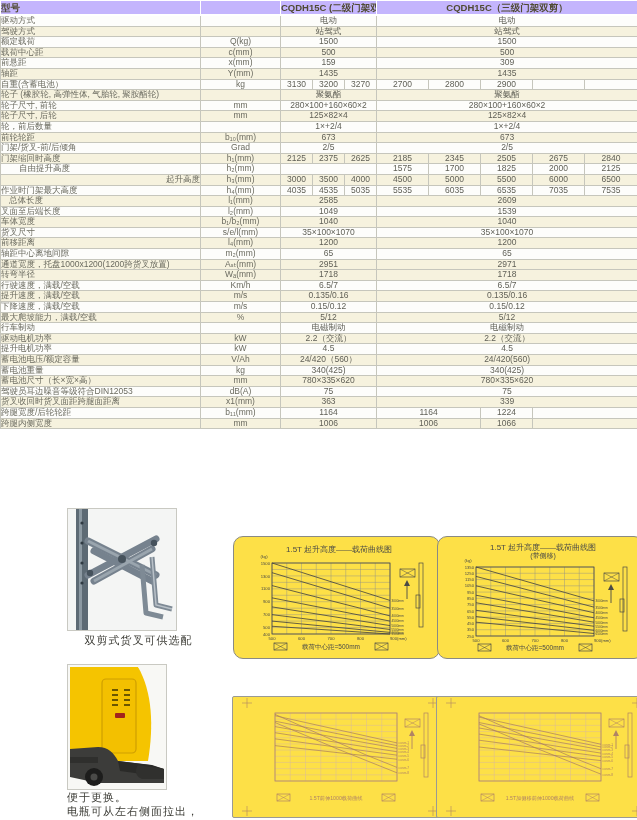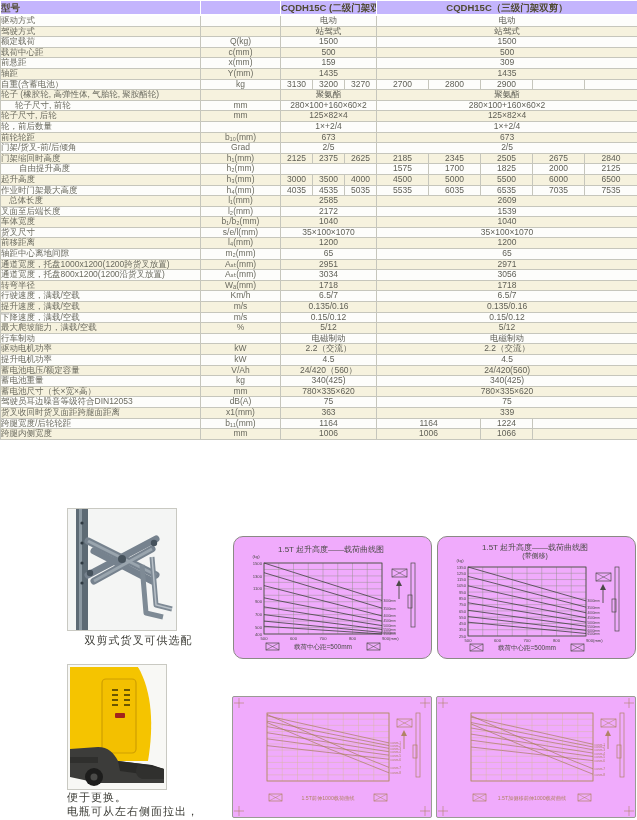--- a/index.html
+++ b/index.html
@@ -14,21 +14,21 @@
   th.h-label{text-align:left;padding-left:4px;}
   th.h-col{text-align:center;}
   td.lbl{text-align:left;padding-left:4px;color:#6b6b60;}
   td.unit{text-align:center;color:#6b6b60;}
   td.val{text-align:center;color:#5f5f56;}
   tr.cream td{background:#f6f2de;}
   tr.plain td{background:#fdfdfb;}
   
   .photo{position:absolute;border:1px solid #c9c9c2;background:#fbfbf9;}
   .caption{position:absolute;font-size:11px;color:#3c3c36;letter-spacing:1px;}
-  .chart-box{position:absolute;background:#f0abfc;}
+  .chart-box{position:absolute;background:#fde047;padding-left:8px;}
   .chart-round{border:1px solid #8a8a84;border-radius:10px;}
   .chart-square{border:1px solid #9a9a94;border-radius:2px;}
   svg{display:block;}
 </style>
 </head>
 <body>
 
 <div class="sheet">
 
   <table class="spec" id="spec-table">
@@ -101,21 +101,21 @@
           <td class="val"></td>
           <td class="val"></td>
         </tr>
         <tr class="cream">
           <td class="lbl" colspan="1" style="width: 200px;">轮子 (橡胶轮, 高弹性体, 气胎轮, 聚胺酯轮)</td>
           <td class="unit"></td>
           <td class="val" colspan="3">聚氨酯</td>
           <td class="val" colspan="5">聚氨酯</td>
         </tr>
         <tr class="plain">
-          <td class="lbl" colspan="1" style="width: 200px; padding-left: 14px;">轮子尺寸, 前轮</td>
+          <td class="lbl" colspan="1" style="width: 200px;">轮子尺寸, 前轮</td>
           <td class="unit">mm</td>
           <td class="val" colspan="3">280×100+160×60×2</td>
           <td class="val" colspan="5">280×100+160×60×2</td>
         </tr>
         <tr class="cream">
           <td class="lbl" colspan="1" style="width: 200px;">轮子尺寸, 后轮</td>
           <td class="unit">mm</td>
           <td class="val" colspan="3">125×82×4</td>
           <td class="val" colspan="5">125×82×4</td>
         </tr>
@@ -153,21 +153,21 @@
           <td class="lbl" colspan="1" style="width: 200px; padding-left: 18px;">自由提升高度</td>
           <td class="unit">h₂(mm)</td>
           <td class="val" colspan="3"></td>
           <td class="val">1575</td>
           <td class="val">1700</td>
           <td class="val">1825</td>
           <td class="val">2000</td>
           <td class="val">2125</td>
         </tr>
         <tr class="cream">
-          <td class="lbl" colspan="1" style="width: 200px;">起升高度</td>
+          <td class="lbl" colspan="1" style="width: 200px; text-align: right;">起升高度</td>
           <td class="unit">h₃(mm)</td>
           <td class="val">3000</td>
           <td class="val">3500</td>
           <td class="val">4000</td>
           <td class="val">4500</td>
           <td class="val">5000</td>
           <td class="val">5500</td>
           <td class="val">6000</td>
           <td class="val">6500</td>
         </tr>
@@ -185,21 +185,21 @@
         </tr>
         <tr class="cream">
           <td class="lbl" colspan="1" style="width: 200px; padding-left: 8px;">总体长度</td>
           <td class="unit">l₁(mm)</td>
           <td class="val" colspan="3">2585</td>
           <td class="val" colspan="5">2609</td>
         </tr>
         <tr class="plain">
           <td class="lbl" colspan="1" style="width: 200px;">叉面至后端长度</td>
           <td class="unit">l₂(mm)</td>
-          <td class="val" colspan="3">2172</td>
+          <td class="val" colspan="3">1049</td>
           <td class="val" colspan="5">1539</td>
         </tr>
         <tr class="cream">
           <td class="lbl" colspan="1" style="width: 200px;">车体宽度</td>
           <td class="unit">b₁/b₂(mm)</td>
           <td class="val" colspan="3">1040</td>
           <td class="val" colspan="5">1040</td>
         </tr>
         <tr class="plain">
           <td class="lbl" colspan="1" style="width: 200px;">货叉尺寸</td>
@@ -217,26 +217,20 @@
           <td class="lbl" colspan="1" style="width: 200px;">轴距中心离地间隙</td>
           <td class="unit">m₂(mm)</td>
           <td class="val" colspan="3">65</td>
           <td class="val" colspan="5">65</td>
         </tr>
         <tr class="cream">
           <td class="lbl" colspan="1" style="width: 200px;">通道宽度，托盘1000x1200(1200跨货叉放置)</td>
           <td class="unit">Aₛₜ(mm)</td>
           <td class="val" colspan="3">2951</td>
           <td class="val" colspan="5">2971</td>
-        </tr>
-        <tr class="plain">
-          <td class="lbl" colspan="1" style="width: 200px;">通道宽度，托盘800x1200(1200沿货叉放置)</td>
-          <td class="unit">Aₛₜ(mm)</td>
-          <td class="val" colspan="3">3034</td>
-          <td class="val" colspan="5">3056</td>
         </tr>
         <tr class="cream">
           <td class="lbl" colspan="1" style="width: 200px;">转弯半径</td>
           <td class="unit">Wₐ(mm)</td>
           <td class="val" colspan="3">1718</td>
           <td class="val" colspan="5">1718</td>
         </tr>
         <tr class="plain">
           <td class="lbl" colspan="1" style="width: 200px;">行驶速度，满载/空载</td>
           <td class="unit">Km/h</td>

